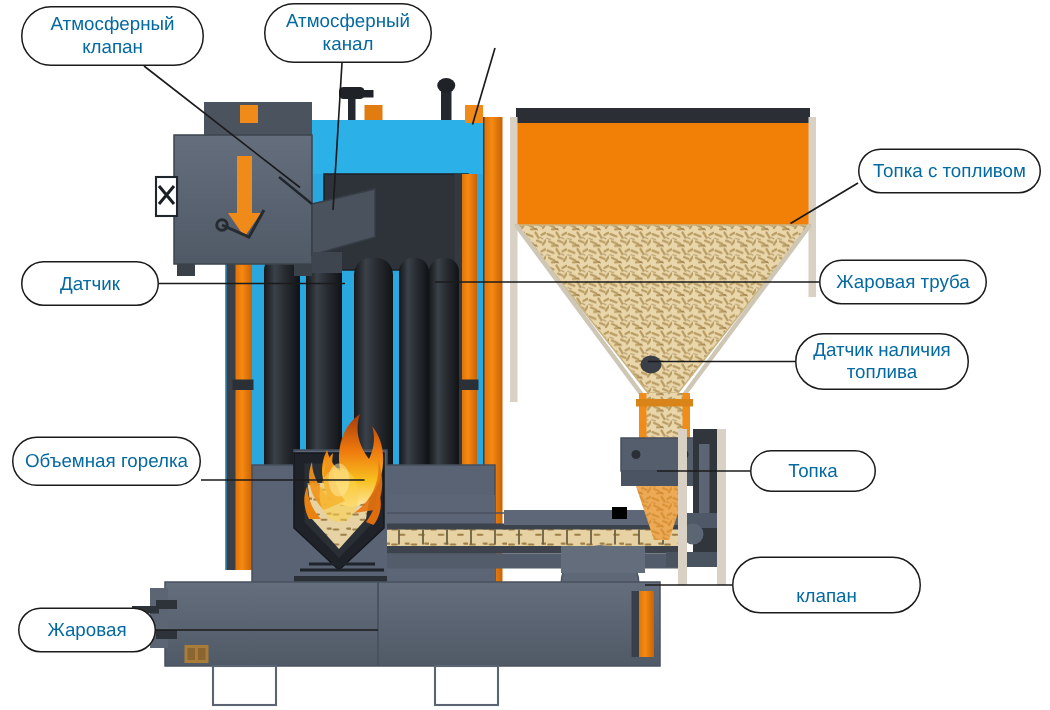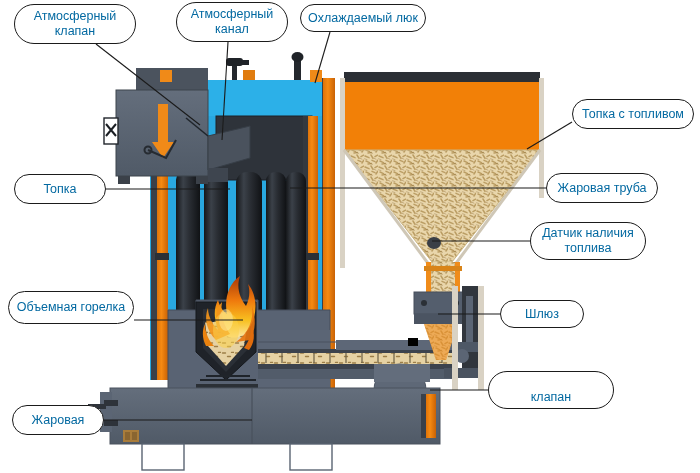--- a/index.html
+++ b/index.html
@@ -270,47 +270,44 @@
 <div class="callout two" style="left:14px;top:4px;width:122px;height:40px;">
   <div><span>Атмосферный</span><br>
        <span>клапан</span></div>
 </div>
 
 <div class="callout two" style="left:176px;top:2px;width:112px;height:40px;">
   <div><span>Атмосферный</span><br>
        <span>канал</span></div>
 </div>
 
-<div class="callout" style="left:300px;top:4px;width:126px;height:28px;">
-  <span>Охлаждаемый люк</span>
-</div>
 
 <div class="callout" style="left:572px;top:99px;width:122px;height:30px;">
   <span>Топка с топливом</span>
 </div>
 
 <div class="callout" style="left:14px;top:174px;width:92px;height:30px;">
-  <span>Топка</span>
+  <span>Датчик</span>
 </div>
 
 <div class="callout" style="left:546px;top:173px;width:112px;height:30px;">
   <span>Жаровая труба</span>
 </div>
 
 <div class="callout two" style="left:530px;top:222px;width:116px;height:38px;">
   <div><span>Датчик наличия</span><br>
        <span>топлива</span></div>
 </div>
 
 <div class="callout" style="left:8px;top:291px;width:126px;height:33px;">
   <span>Объемная горелка</span>
 </div>
 
 <div class="callout" style="left:500px;top:300px;width:84px;height:28px;">
-  <span>Шлюз</span>
+  <span>Топка</span>
 </div>
 
 <div class="callout two" style="left:488px;top:371px;width:126px;height:38px;">
   <div><br>
        <span>клапан</span></div>
 </div>
 
 <div class="callout" style="left:12px;top:405px;width:92px;height:30px;">
   <span>Жаровая</span>
 </div>

